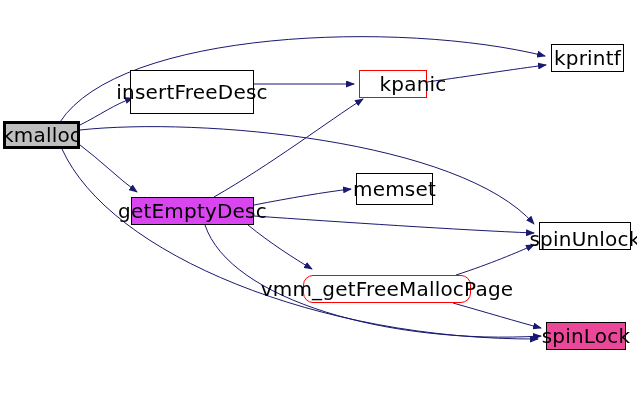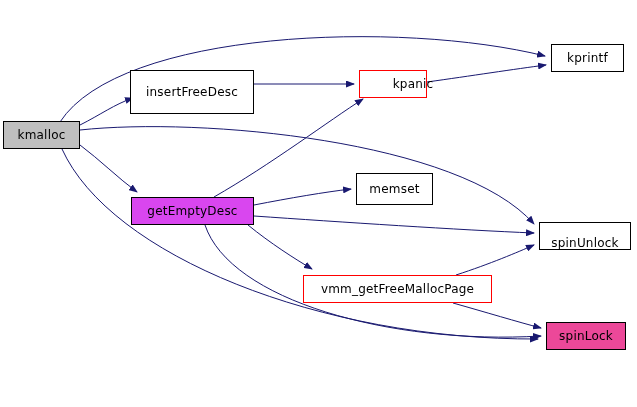--- a/index.html
+++ b/index.html
@@ -25,28 +25,28 @@
     height: 407px;
   }
   .node {
     position: absolute;
     box-sizing: border-box;
     display: flex;
     align-items: center;
     justify-content: center;
     background: #ffffff;
     border: 1px solid #000000;
-    font-size: 12px;
+    font-size: 20px;
     color: #000000;
     white-space: nowrap;
     letter-spacing: 0.2px;
   }
   .node.root {
     background: #bfbfbf;
-    border: 1px solid #ec4899;
+    border: 3px solid #ec4899;
   }
   .node.highlight {
     border: 1px solid #ff0000;
   }
   .node-label {
     line-height: 1;
     pointer-events: none;
   }
 </style>
 </head>
@@ -93,21 +93,21 @@
       </div>
       <div class="node" style="left: 131px; top: 197px; width: 123px; height: 28px; background: #d946ef; border-color: rgb(0, 0, 0); color: rgb(0, 0, 0);">
         <span class="node-label">getEmptyDesc</span>
       </div>
       <div class="node" style="left: 356px; top: 173px; width: 77px; height: 32px; background: rgb(255, 255, 255); border-color: rgb(0, 0, 0); color: rgb(0, 0, 0);">
         <span class="node-label">memset</span>
       </div>
       <div class="node" style="left: 539px; top: 222px; width: 92px; height: 28px; background: rgb(255, 255, 255); border-color: rgb(0, 0, 0); color: rgb(0, 0, 0); align-items: flex-end;">
         <span class="node-label">spinUnlock</span>
       </div>
-      <div class="node highlight" style="left: 303px; top: 275px; width: 189px; height: 28px; background: rgb(255, 255, 255); border-color: rgb(255, 0, 0); color: rgb(0, 0, 0);">
+      <div class="node highlight" style="left: 303px; top: 275px; width: 168px; height: 28px; background: rgb(255, 255, 255); border-color: rgb(255, 0, 0); color: rgb(0, 0, 0); border-radius: 10px;">
         <span class="node-label">vmm_getFreeMallocPage</span>
       </div>
       <div class="node" style="left: 546px; top: 322px; width: 80px; height: 28px; background: #ec4899; border-color: rgb(0, 0, 0); color: rgb(0, 0, 0);">
         <span class="node-label">spinLock</span>
       </div>
     </div>
 
 </div>
 
 </body></html>

